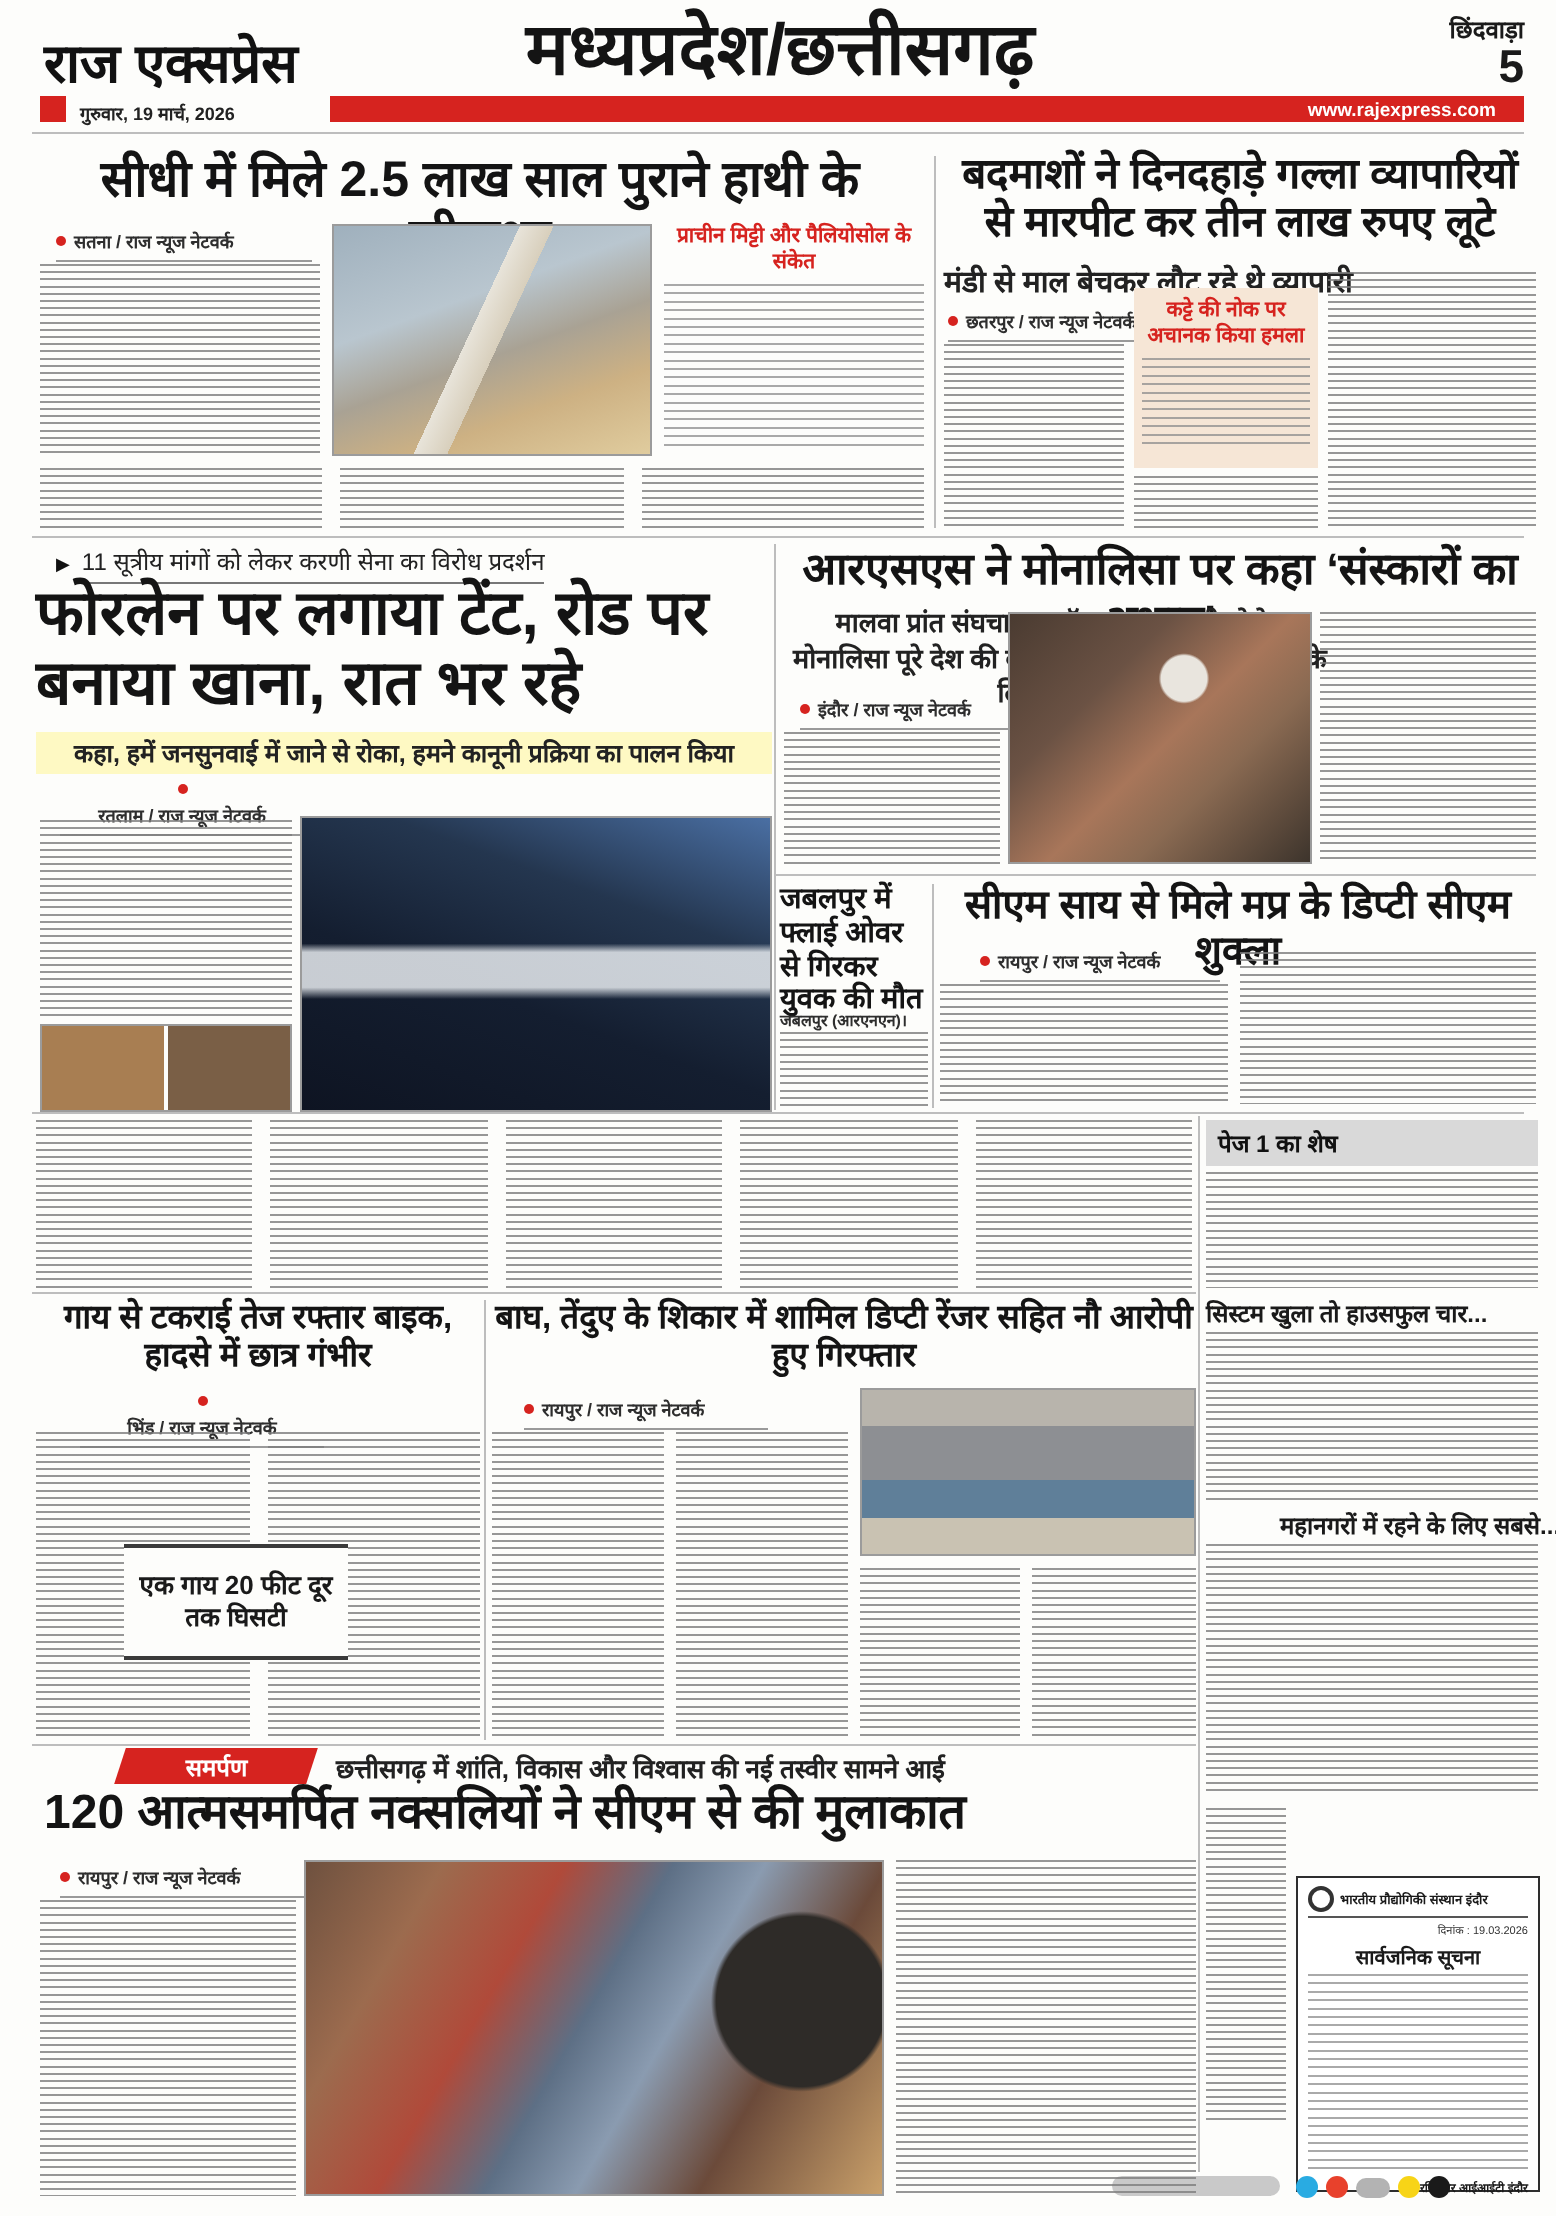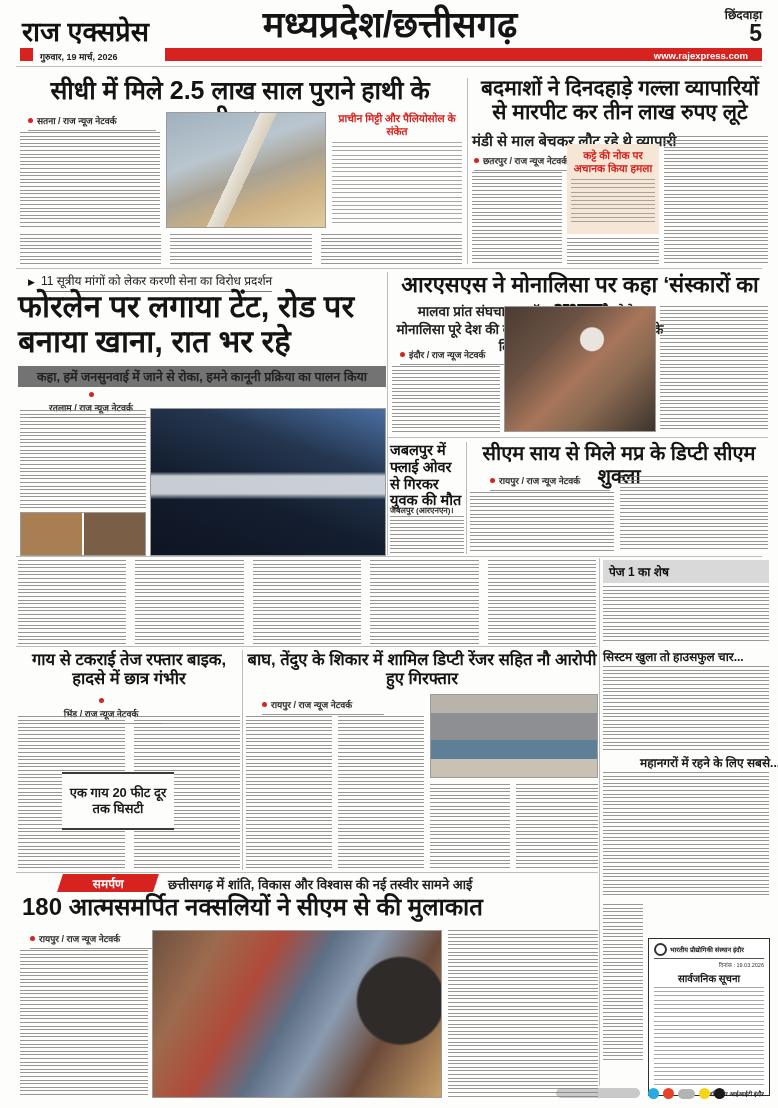--- a/index.html
+++ b/index.html
@@ -12,21 +12,21 @@
   .cols{display:flex;gap:9px;}
   .cols>div{flex:1;}
   .byline{display:flex;align-items:center;gap:4px;font-size:9px;font-weight:bold;color:#2e2e2e;
           border-bottom:1px solid #9a9a9a;padding-bottom:3px;white-space:nowrap;}
   .dot{width:5px;height:5px;border-radius:50%;background:#d6231f;flex:0 0 auto;}
   .rule-v{width:1px;background:#bdbdbd;}
   .rule-h{height:1px;background:#bdbdbd;}
   .photo{border:1px solid #9b9b9b;box-sizing:border-box;}
   .redbar{background:#d6231f;}
   .kicker{font-size:12px;font-weight:normal;color:#222;}
-  .subbar{background:#737373;font-weight:bold;text-align:center;color:#222;}
+  .subbar{background:#fef9c3;font-weight:bold;text-align:center;color:#222;}
   .inset-title{color:#d6231f;font-weight:bold;text-align:center;line-height:1.25;}
   .band{background:#d9d9d9;font-weight:bold;color:#111;}
   .notice{border:1.5px solid #2e2e2e;background:#fff;box-sizing:border-box;padding:4px 5px;}
   .mark{width:11px;height:11px;border-radius:50%;}
 </style>
 </head>
 <body>
 
 <div class="page">
 
@@ -188,21 +188,21 @@
        background:linear-gradient(180deg,#b8b4ac 0 22%,#8d8f93 22% 55%,#5f7f99 55% 78%,#c9c2b2 78% 100%);"></div>
   <div class="abs greek" style="left:430px;top:784px;width:80px;height:86px;"></div>
   <div class="abs greek" style="left:516px;top:784px;width:82px;height:86px;"></div>
 
   <div class="abs rule-h" style="left:16px;top:872px;width:582px;"></div>
   <div class="abs" style="left:60px;top:874px;width:96px;height:18px;background:#d6231f;transform:skewX(-18deg);
        display:flex;align-items:center;justify-content:center;">
     <span style="color:#fff;font-size:12px;font-weight:bold;transform:skewX(18deg);">समर्पण</span>
   </div>
   <div class="abs" style="left:168px;top:875px;width:420px;font-size:13px;font-weight:bold;color:#222;">छत्तीसगढ़ में शांति, विकास और विश्वास की नई तस्वीर सामने आई</div>
-  <div class="abs hl" style="left:18px;top:893px;width:580px;font-size:24px;text-align:left;padding-left:4px;box-sizing:border-box;">180 आत्मसमर्पित नक्सलियों ने सीएम से की मुलाकात</div>
+  <div class="abs hl" style="left:18px;top:893px;width:580px;font-size:24px;text-align:left;padding-left:4px;box-sizing:border-box;">120 आत्मसमर्पित नक्सलियों ने सीएम से की मुलाकात</div>
   <div class="abs byline" style="left:30px;top:932px;width:122px;">
     <span class="dot"></span>
     <span>रायपुर / राज न्यूज नेटवर्क</span>
   </div>
   <div class="abs greek" style="left:20px;top:950px;width:128px;height:148px;"></div>
   <div class="abs photo" style="left:152px;top:930px;width:290px;height:168px;
        background:radial-gradient(circle at 86% 42%,#2e2b28 0 16%,transparent 17%),
                   linear-gradient(120deg,#6e513f 0%,#9c6b4e 18%,#b04a3a 34%,#5d6f85 48%,#8a9bb0 60%,#6b4a3a 76%,#c9a06a 100%);"></div>
   <div class="abs greek" style="left:448px;top:930px;width:150px;height:168px;"></div>
 

